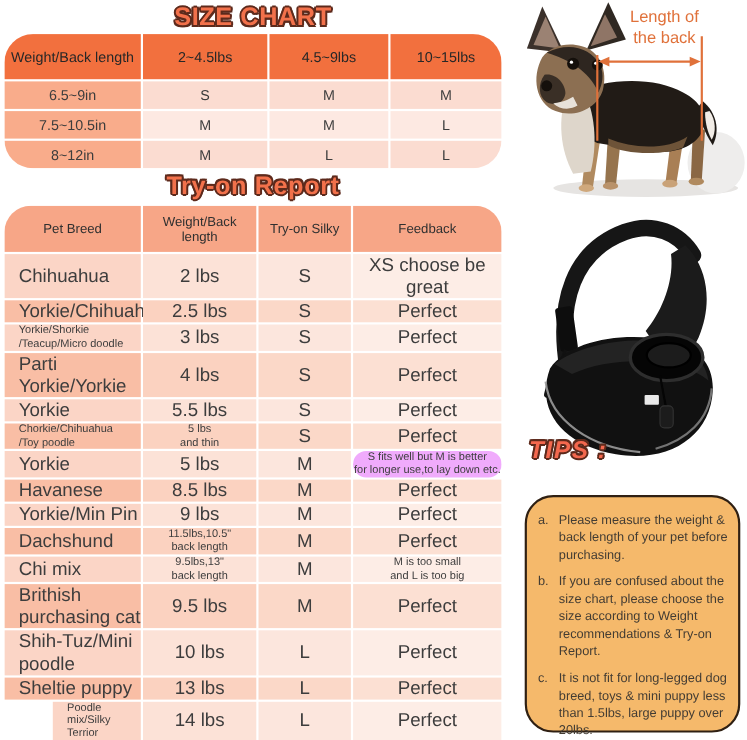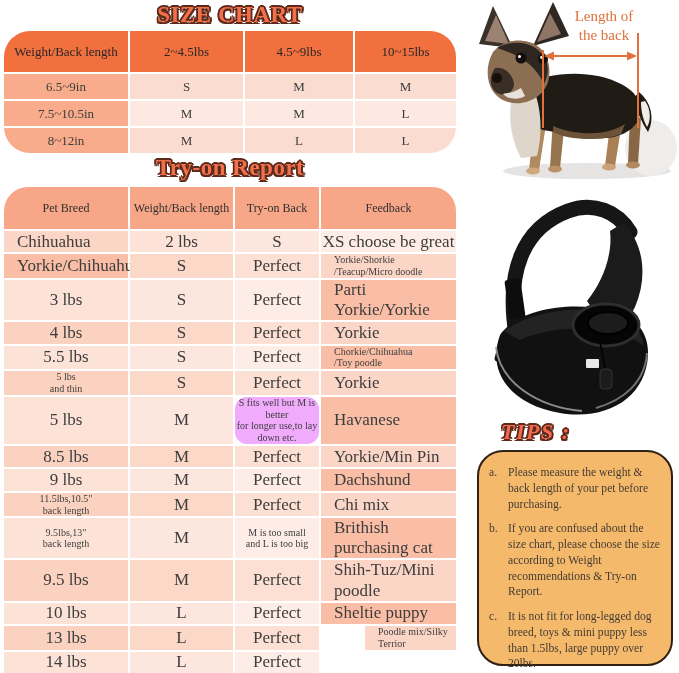--- a/index.html
+++ b/index.html
@@ -1,17 +1,17 @@
 <!DOCTYPE html>
 <html style="--title_orange: #F2714B; --title_outline: #5D2A1C; --header_orange: #F2703E; --salmon_col: #F9AC8B; --row_pink: #FBDCD1; --row_pink_light: #FDE9E2; --tryon_header: #F7A687; --tips_title: #F3684E; --tips_box_bg: #F5B96B; --tips_border: #2F2013; --annotation_orange: #E0713A;"><head>
 <meta charset="utf-8">
 <style>
   html,body{margin:0;padding:0;background:#fff;}
   .canvas{position:relative;width:679px;height:673px;background:#fff;overflow:hidden;
-          font-family:Liberation Serif, serif;}
+          font-family:Liberation Sans, sans-serif;}
 
   
   .big-title{position:absolute;left:4px;width:452px;text-align:center;
     font-weight:bold;font-size:23px;letter-spacing:.5px;color:var(--title_orange);
     text-shadow:-1.5px -1.5px 0 var(--title_outline),1.5px -1.5px 0 var(--title_outline),
       -1.5px 1.5px 0 var(--title_outline),1.5px 1.5px 0 var(--title_outline),
       -1.8px 0 0 var(--title_outline),1.8px 0 0 var(--title_outline),
       0 -1.8px 0 var(--title_outline),0 1.8px 0 var(--title_outline);}
   .size-title{top:2px;}
   .tryon-title{top:155px;}
@@ -31,26 +31,26 @@
   .to-c{font-size:17px;}
   .to-c.first{justify-content:flex-start;text-align:left;padding-left:13px;}
   .cell.sm{font-size:10px;}
 
   
   .dog-svg{position:absolute;left:455px;top:0;width:224px;height:185px;}
   .measure-label{position:absolute;left:550px;top:7px;width:108px;text-align:center;
     font-size:15px;line-height:1.25;color:var(--annotation_orange);white-space:pre-line;}
   .bag-svg{position:absolute;left:460px;top:183px;width:214px;height:237px;}
 
-  .tips-title{position:absolute;left:481px;top:419px;font-size:22px;font-weight:bold;
+  .tips-title{position:absolute;left:481px;top:396px;font-size:22px;font-weight:bold;
     letter-spacing:1.5px;color:var(--tips_title);font-style:italic;
     text-shadow:-1.5px -1.5px 0 var(--title_outline),1.5px -1.5px 0 var(--title_outline),
       -1.5px 1.5px 0 var(--title_outline),1.5px 1.5px 0 var(--title_outline),
       -1.8px 0 0 var(--title_outline),1.8px 0 0 var(--title_outline),
-      0 -1.8px 0 var(--title_outline),0 1.8px 0 var(--title_outline);margin-left:20px;}
+      0 -1.8px 0 var(--title_outline),0 1.8px 0 var(--title_outline);}
   .tips-box{position:absolute;left:477px;top:450px;width:196px;height:216px;box-sizing:border-box;
     background:var(--tips_box_bg);border:2px solid var(--tips_border);border-radius:26px;
     padding:13px 7px 8px 10px;display:flex;flex-direction:column;gap:9px;}
   .tip{display:flex;gap:4px;font-size:11.6px;line-height:1.36;color:#433c33;}
   .tip .mk{flex:0 0 15px;}
 </style>
 </head>
 <body>
 
 <div class="canvas">
@@ -72,27 +72,28 @@
       <div class="cell sc-c1">8~12in</div>
       <div class="cell sc-c" style="background: rgb(251, 220, 209);">M</div>
       <div class="cell sc-c" style="background: rgb(251, 220, 209);">L</div>
       <div class="cell sc-c" style="background: rgb(251, 220, 209);">L</div>
     </div>
 
   <div class="big-title tryon-title">Try-on Report</div>
   <div class="grid-table tryon-table" id="tryonTable">
       <div class="cell to-h">Pet Breed</div>
       <div class="cell to-h">Weight/Back length</div>
-      <div class="cell to-h">Try-on Back</div>
+      <div class="cell to-h">Try-on Silky</div>
       <div class="cell to-h">Feedback</div>
       <div class="cell to-c first" style="background: rgb(251, 213, 198);">Chihuahua</div>
       <div class="cell to-c" style="background: rgb(252, 226, 215);">2 lbs</div>
       <div class="cell to-c" style="background: rgb(252, 230, 221);">S</div>
       <div class="cell to-c" style="background: rgb(253, 237, 230);">XS choose be great</div>
       <div class="cell to-c first" style="background: rgb(249, 190, 165);">Yorkie/Chihuahua</div>
+      <div class="cell to-c" style="background: rgb(251, 210, 192);">2.5 lbs</div>
       <div class="cell to-c" style="background: rgb(251, 216, 200);">S</div>
       <div class="cell to-c" style="background: rgb(252, 224, 211);">Perfect</div>
       <div class="cell to-c first sm" style="background: rgb(251, 213, 198);">Yorkie/Shorkie
 /Teacup/Micro doodle</div>
       <div class="cell to-c" style="background: rgb(252, 226, 215);">3 lbs</div>
       <div class="cell to-c" style="background: rgb(252, 230, 221);">S</div>
       <div class="cell to-c" style="background: rgb(253, 237, 230);">Perfect</div>
       <div class="cell to-c first" style="background: rgb(249, 190, 165);">Parti Yorkie/Yorkie</div>
       <div class="cell to-c" style="background: rgb(251, 210, 192);">4 lbs</div>
       <div class="cell to-c" style="background: rgb(251, 216, 200);">S</div>

